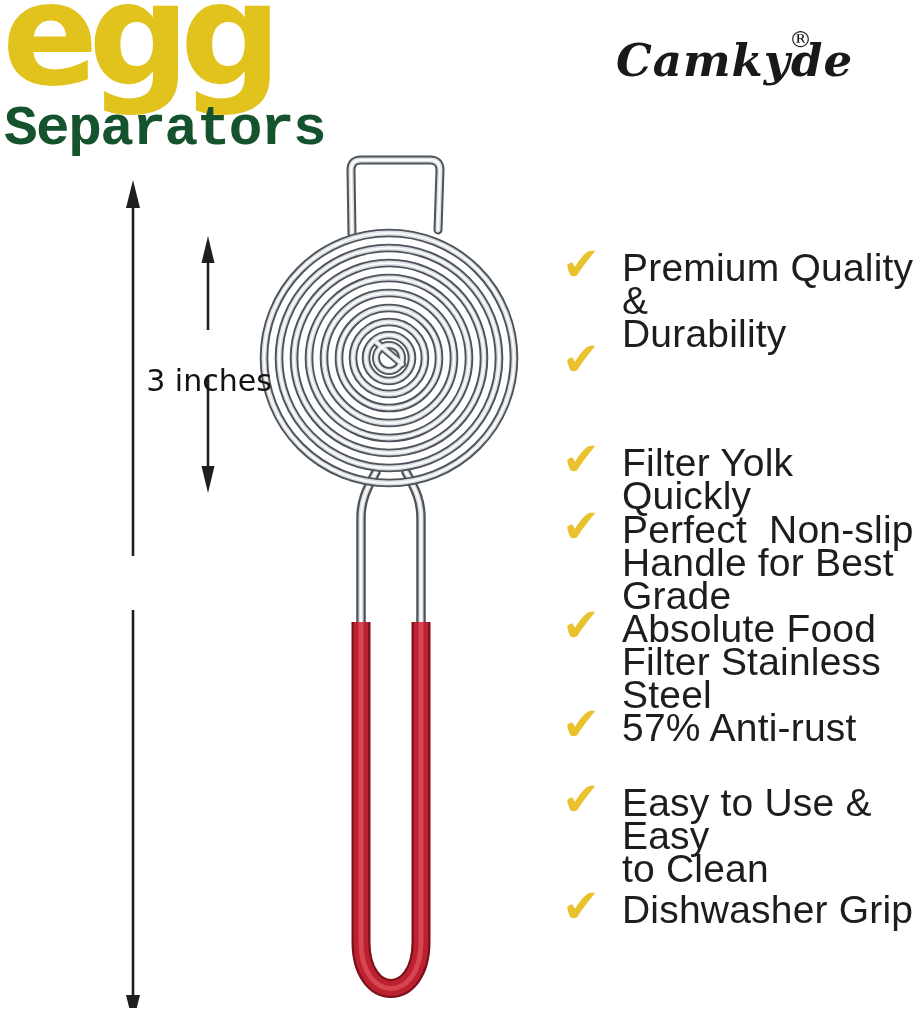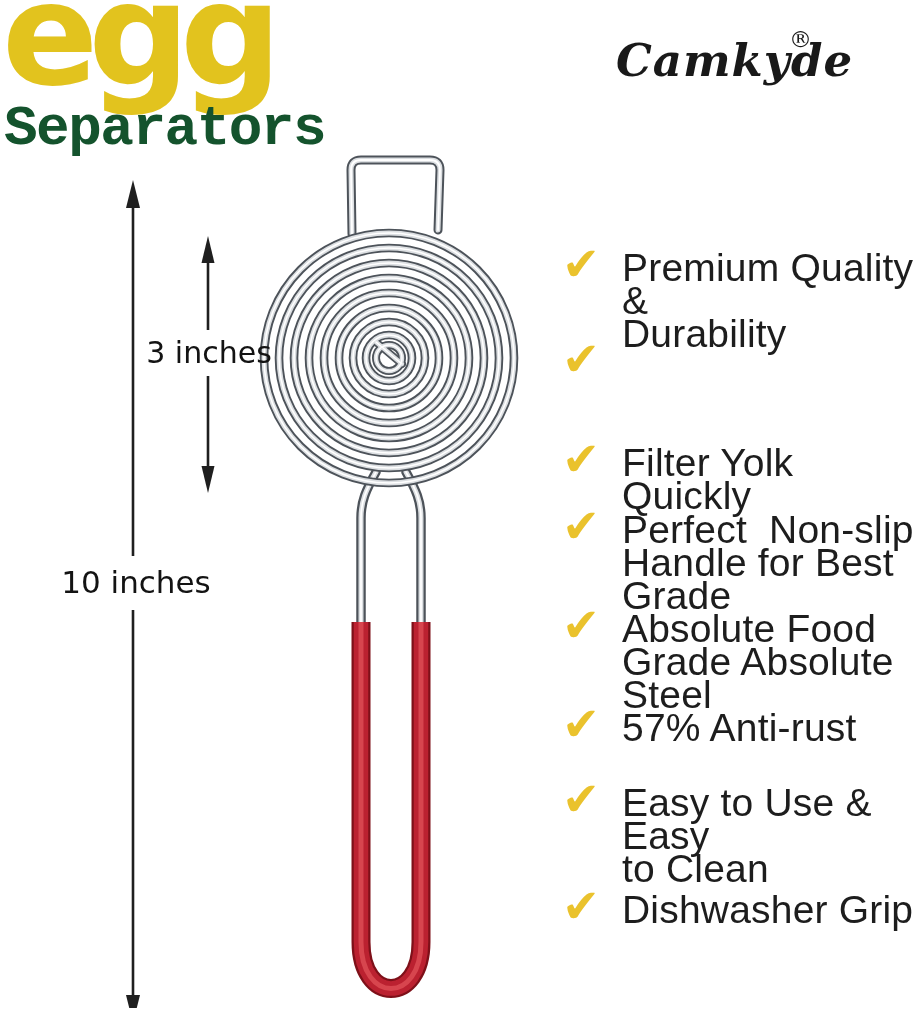--- a/index.html
+++ b/index.html
@@ -35,21 +35,21 @@
   .brand-reg {
     position:absolute; left:789px; top:28px;
     font-family:"DejaVu Serif", serif;
     font-size:23px; line-height:1; color:#191919;
   }
 
   
   .dim-label {
     position:absolute; transform:translateX(-50%);
     font-family:"DejaVu Sans", sans-serif;
-    color:#131313; white-space:nowrap; line-height:1;
+    color:#131313; white-space:nowrap; line-height:1;margin-top:28px;
   }
   #dim-head  { left:209px; top:338px; font-size:30px; }
   #dim-total { left:136px; top:567px; font-size:31px; }
 
   
   #features { position:absolute; left:0; top:0; width:100%; height:100%; }
   .feature {
     position:absolute; left:562px; width:352px;
     display:flex; align-items:flex-start; gap:16px;
   }
@@ -151,21 +151,20 @@
       <polygon points="208,493 201.5,466 214.5,466" stroke="none"></polygon>
     </g>
   </svg>
 
   <div class="title-egg">egg</div>
   <div class="title-sep">Separators</div>
   <div class="brand">Camkyde</div>
   <div class="brand-reg">®</div>
 
   <div class="dim-label" id="dim-head">3 inches</div>
-  <div class="dim-label" id="dim-total">10 inches</div>
 
   <div id="features">
     <div class="feature">
       <span class="check">✔</span>
       <span class="feature-text">Premium Quality &amp;
 Durability</span>
     </div>
     <div class="feature">
       <span class="check">✔</span>
     </div>
@@ -174,21 +173,21 @@
       <span class="feature-text">Filter Yolk Quickly</span>
     </div>
     <div class="feature">
       <span class="check">✔</span>
       <span class="feature-text">Perfect  Non-slip
 Handle for Best Grade</span>
     </div>
     <div class="feature">
       <span class="check">✔</span>
       <span class="feature-text">Absolute Food
-Grade Absolute Steel</span>
+Filter Stainless Steel</span>
     </div>
     <div class="feature">
       <span class="check">✔</span>
       <span class="feature-text">57% Anti-rust</span>
     </div>
     <div class="feature">
       <span class="check">✔</span>
       <span class="feature-text">Easy to Use &amp; Easy
 to Clean</span>
     </div>

